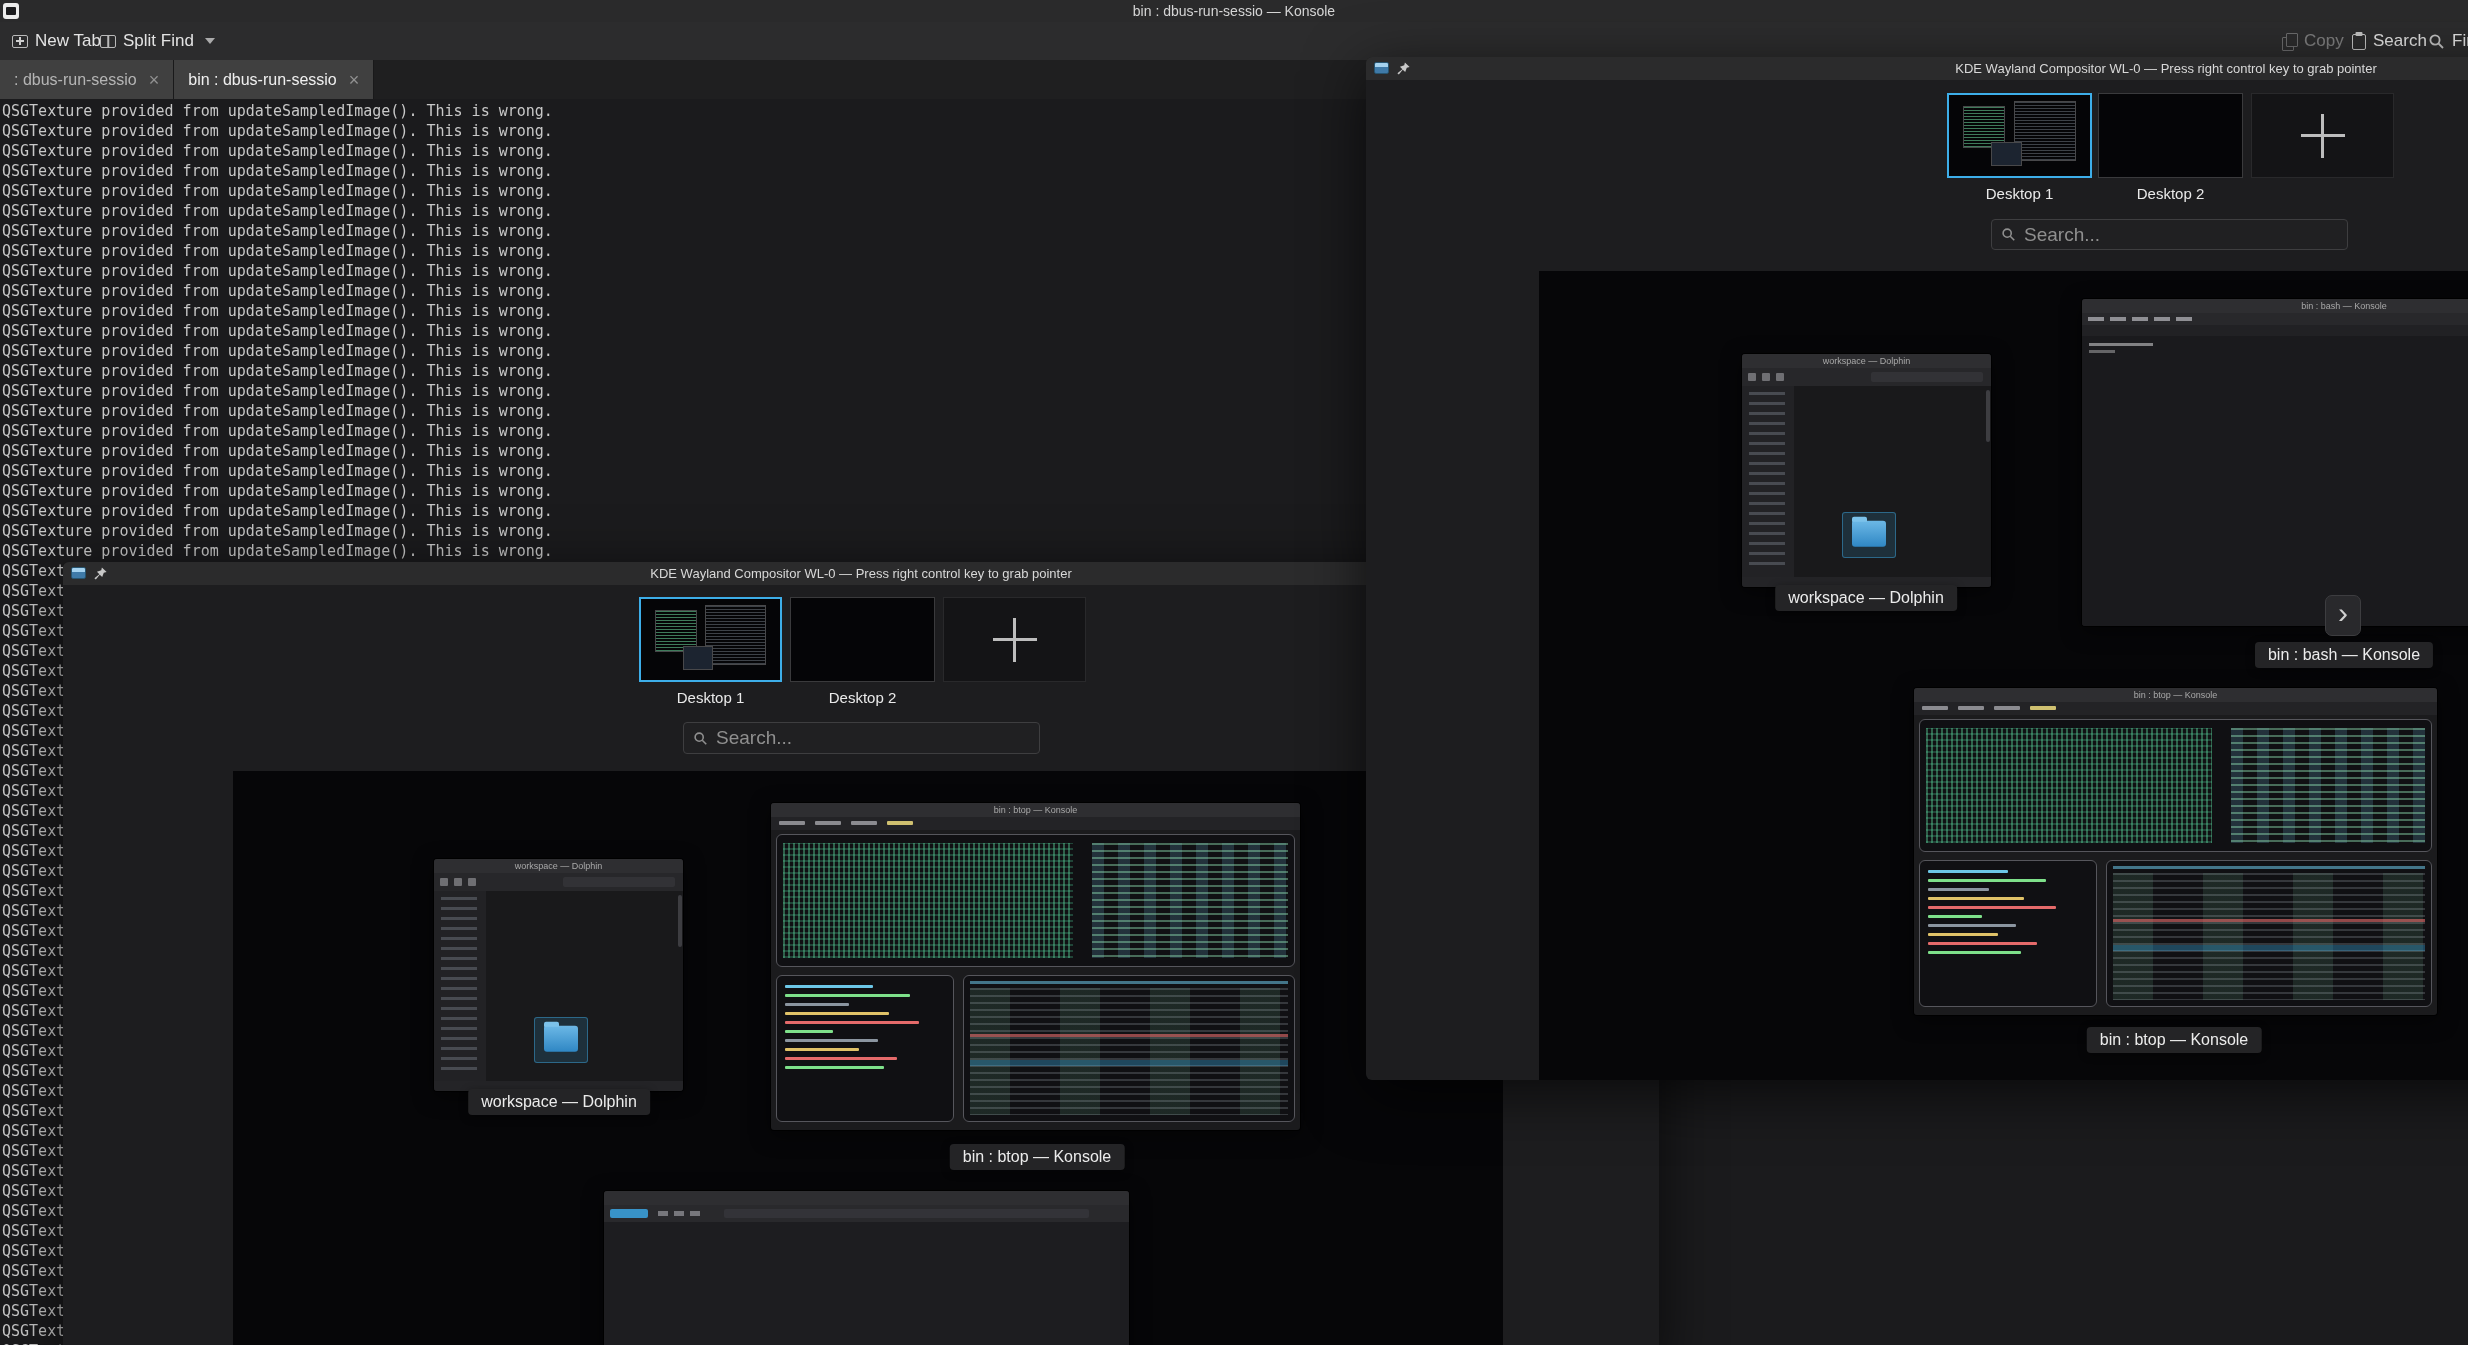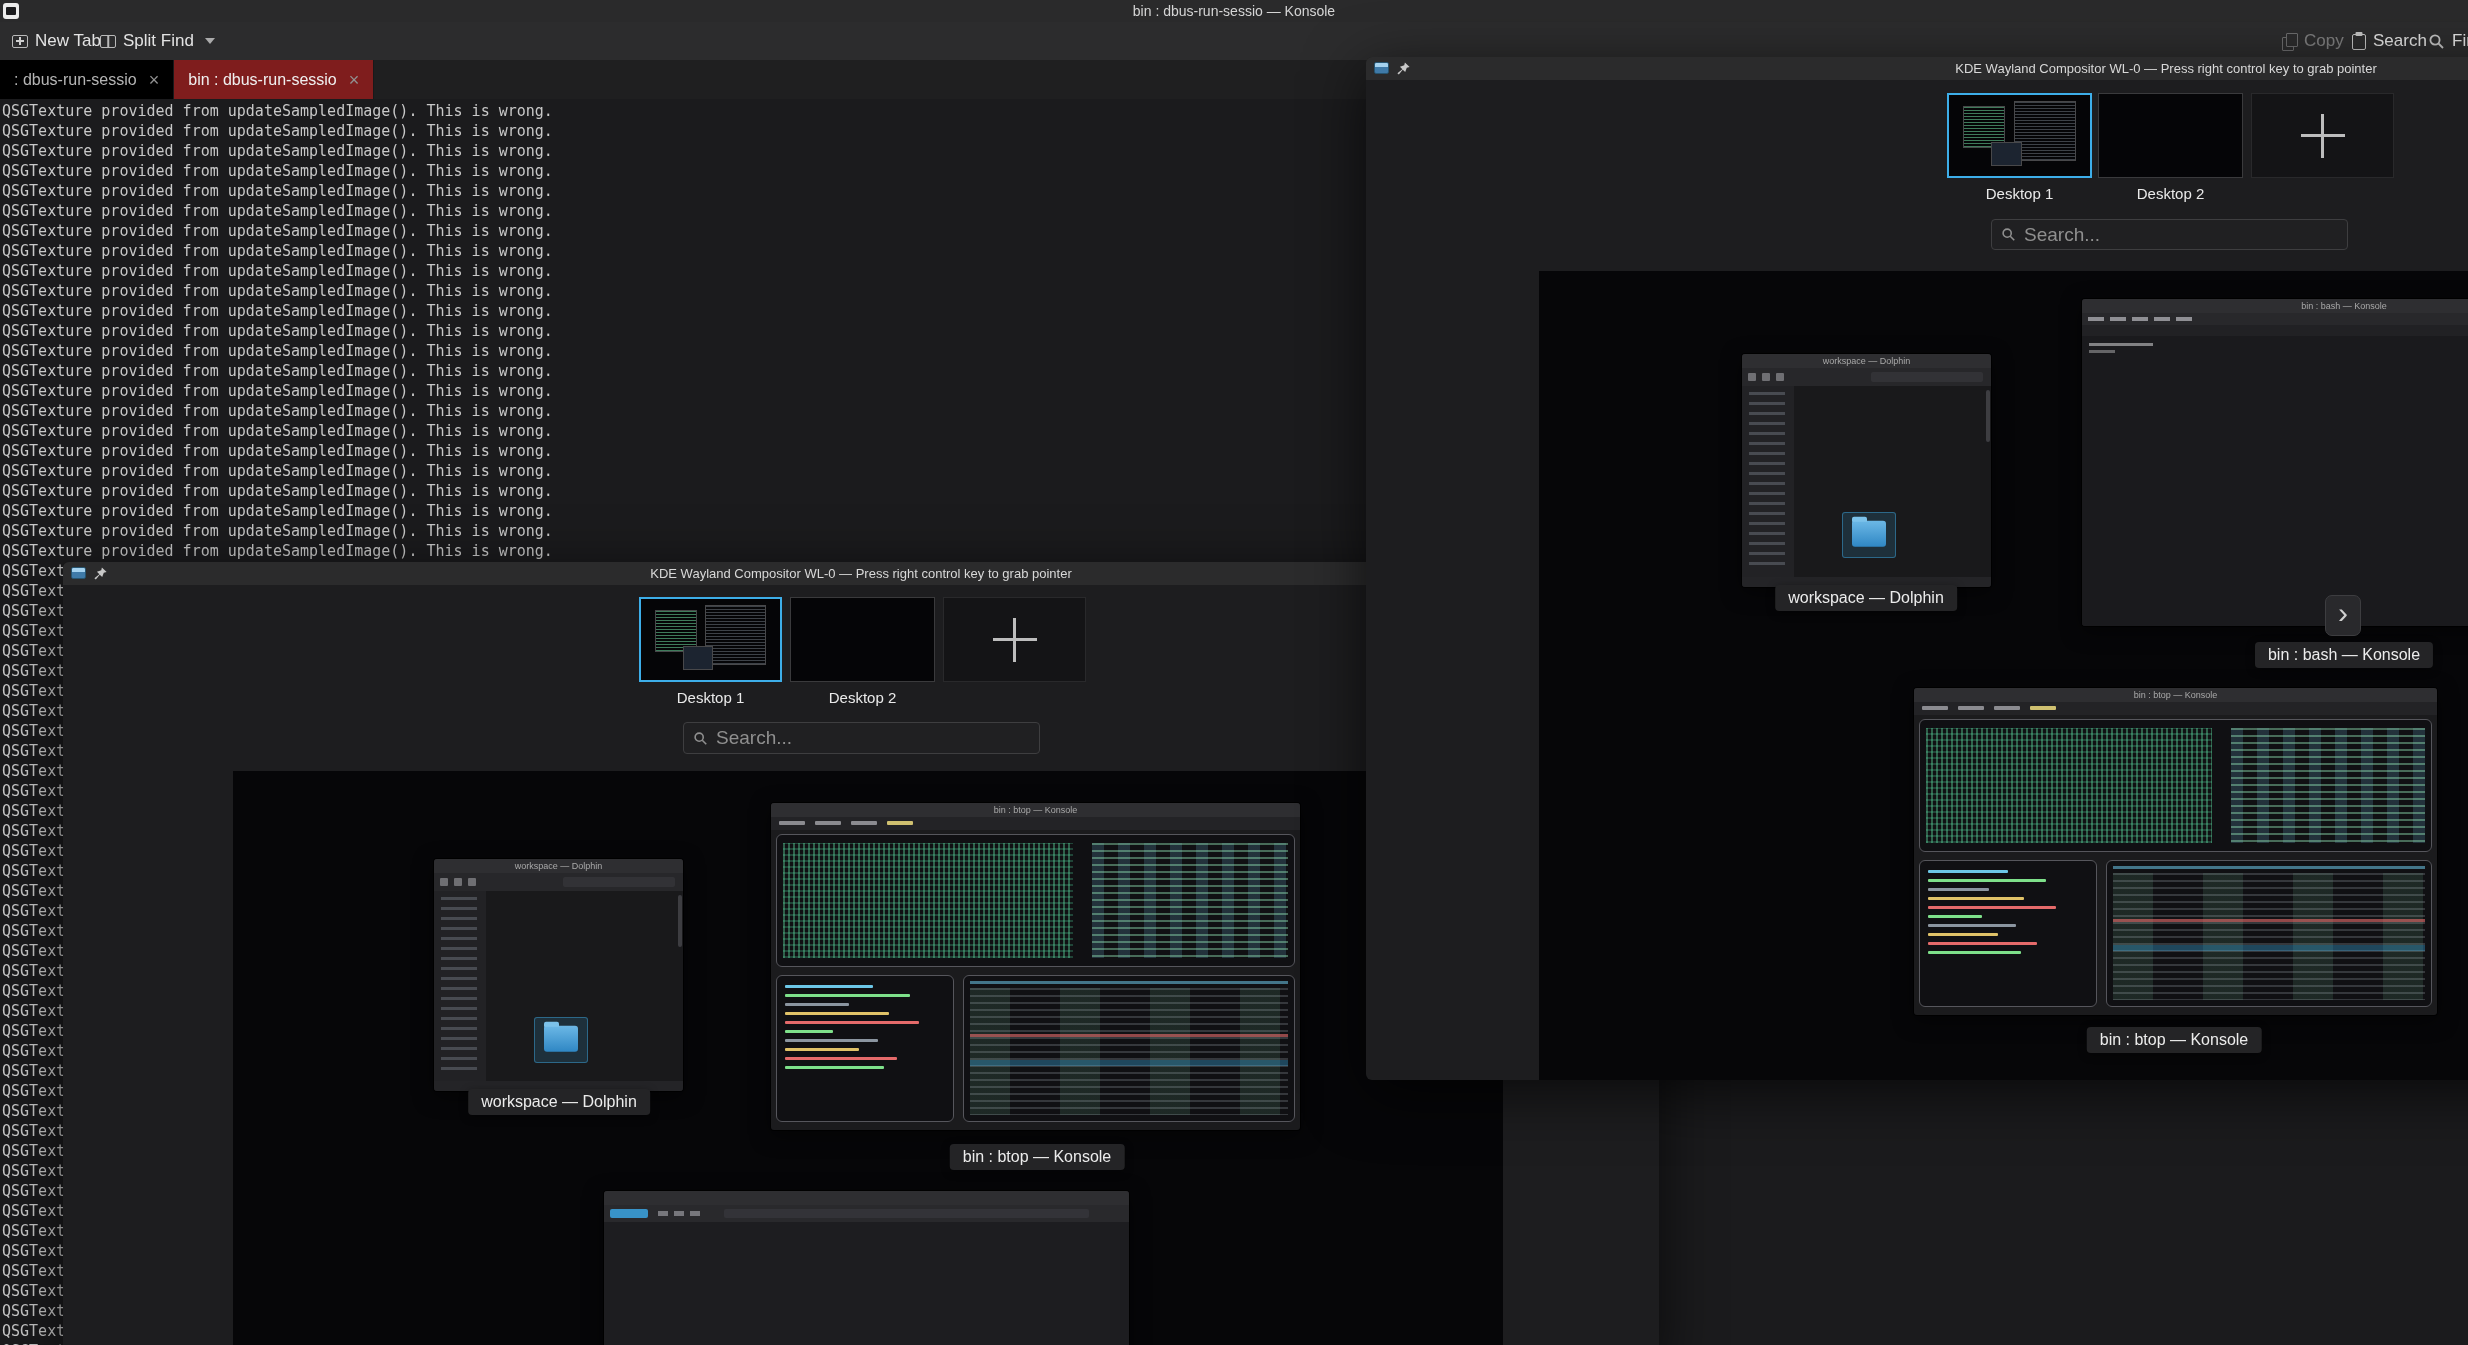--- a/index.html
+++ b/index.html
@@ -18,22 +18,22 @@
   .ic-newtab::after{content:"";position:absolute;left:50%;top:50%;width:2px;height:8px;transform:translate(-50%,-50%);background:#cfcfcf;}
   .ic-split{position:relative;width:16px;height:13px;display:inline-block;border:1.5px solid #b9b9b9;border-radius:2px;}
   .ic-split::before{content:"";position:absolute;left:50%;top:0;bottom:0;width:1.5px;transform:translateX(-50%);background:#b9b9b9;}
   .caret{width:0;height:0;border-left:5px solid transparent;border-right:5px solid transparent;border-top:6px solid #ababab;margin-left:4px;}
   .ic-copy{position:relative;width:15px;height:17px;display:inline-block;}
   .ic-copy::before{content:"";position:absolute;left:0;top:4px;width:10px;height:12px;border:1.5px solid #bdbdbd;border-radius:1px;}
   .ic-copy::after{content:"";position:absolute;left:4px;top:0;width:10px;height:12px;border:1.5px solid #bdbdbd;background:#2c2c2d;border-radius:1px;}
   .ic-paste{position:relative;width:14px;height:16px;display:inline-block;border:1.5px solid #c4c4c4;border-radius:2px;margin-top:2px;}
   .ic-paste::before{content:"";position:absolute;left:50%;top:-3px;transform:translateX(-50%);width:7px;height:4px;background:#c4c4c4;border-radius:1px;}
   .k-tabbar{position:absolute;left:0;top:60px;width:2468px;height:39px;background:#1f1f20;display:flex;z-index:1;}
-  .ktab{display:flex;align-items:center;padding:0 14px;gap:12px;font-size:16px;color:#b5b5b5;background:#000000;border-right:1px solid #19191a;white-space:nowrap;}
-  .ktab.active{background:#7f1d1d;color:#f0f0f0;}
+  .ktab{display:flex;align-items:center;padding:0 14px;gap:12px;font-size:16px;color:#b5b5b5;background:#404040;border-right:1px solid #19191a;white-space:nowrap;}
+  .ktab.active{background:#404040;color:#f0f0f0;}
   .tclose{color:#929292;font-size:18px;line-height:1;}
   .k-term{position:absolute;left:0;top:99px;width:2468px;height:1246px;background:#1b1b1d;font-family:"DejaVu Sans Mono",monospace;font-size:15px;line-height:20px;color:#c8c8c8;padding:2px 0 0 2px;overflow:hidden;}
   .tline{height:20px;white-space:pre;}
 
   
   .ov{position:absolute;background:#1d1d1f;box-shadow:0 14px 60px rgba(0,0,0,.65);}
   .ov-left{left:63px;top:562px;width:1596px;height:800px;z-index:10;border-radius:6px 6px 0 0;}
   .ov-right{left:1366px;top:57px;width:1600px;height:1023px;z-index:20;border-radius:6px;}
   .ov-tb{position:absolute;left:0;top:0;width:100%;height:23px;background:#2b2b2c;border-radius:6px 6px 0 0;display:flex;align-items:center;justify-content:center;font-size:13px;color:#d8d8d8;}
   .kwin-ic{position:absolute;left:8px;top:5px;width:15px;height:12px;border-radius:2px;background:linear-gradient(180deg,#a5d2ef 0 4px,#3f7aa8 4px);border:1px solid #27546f;}

